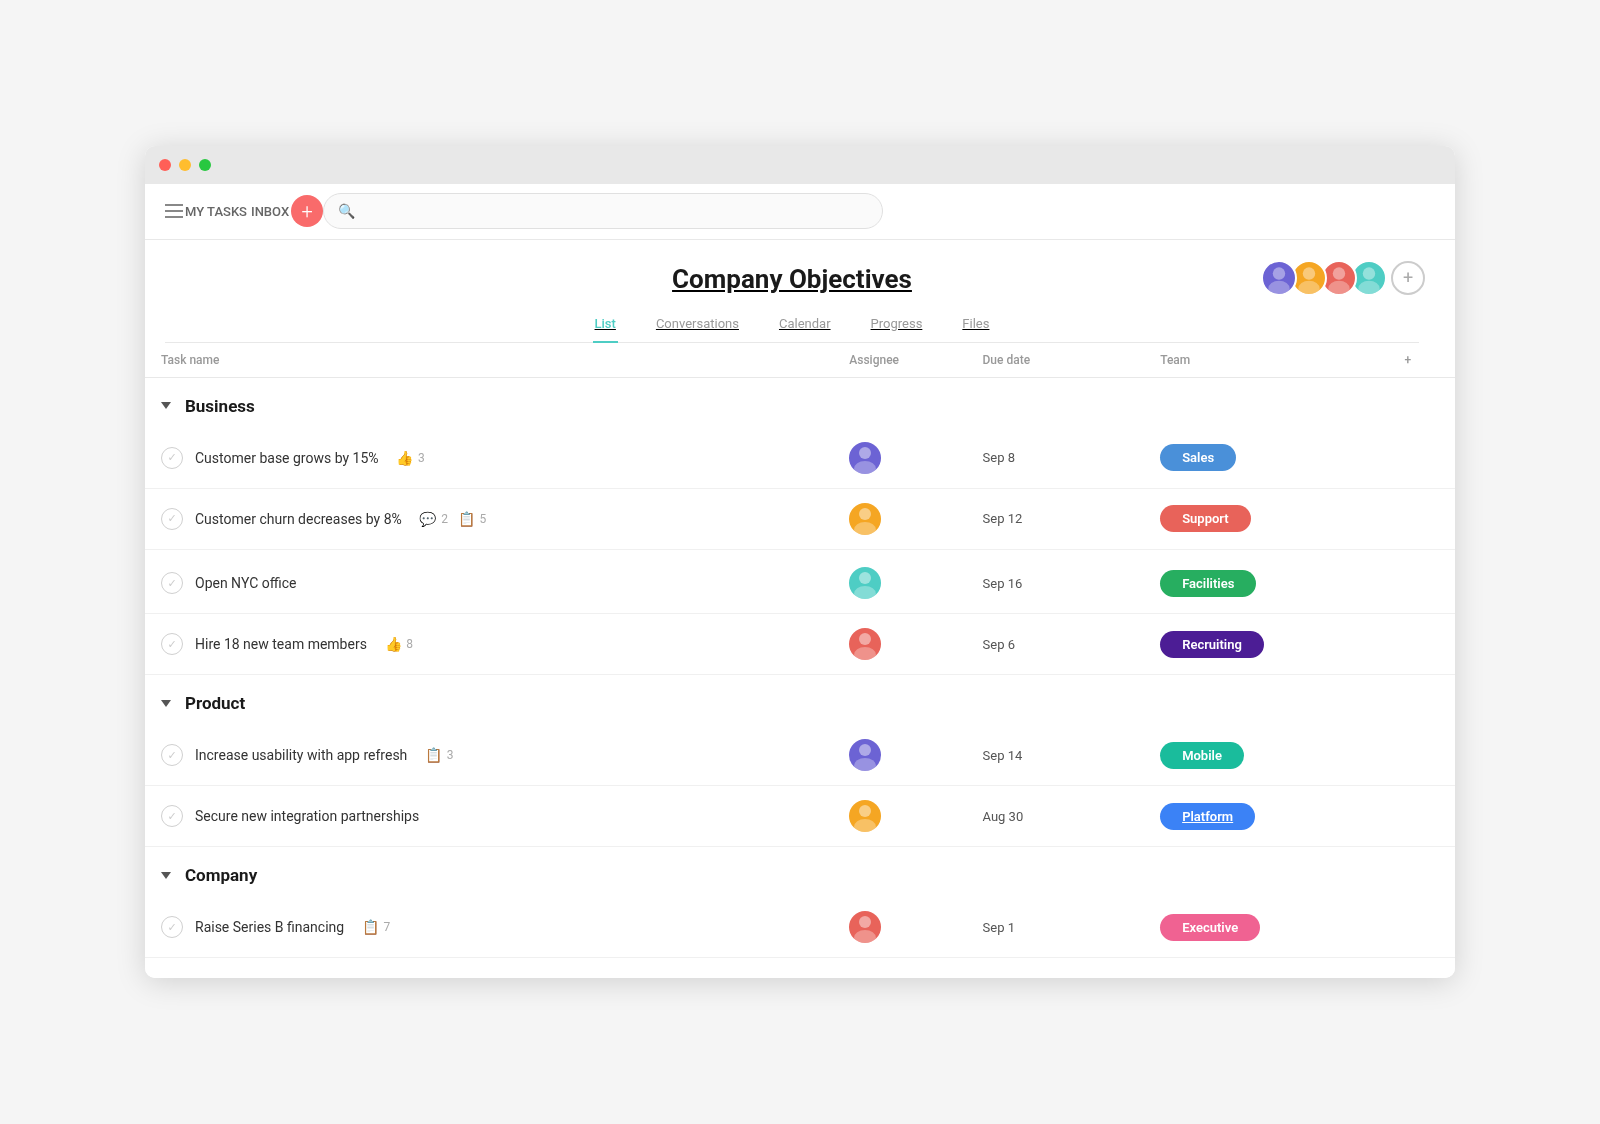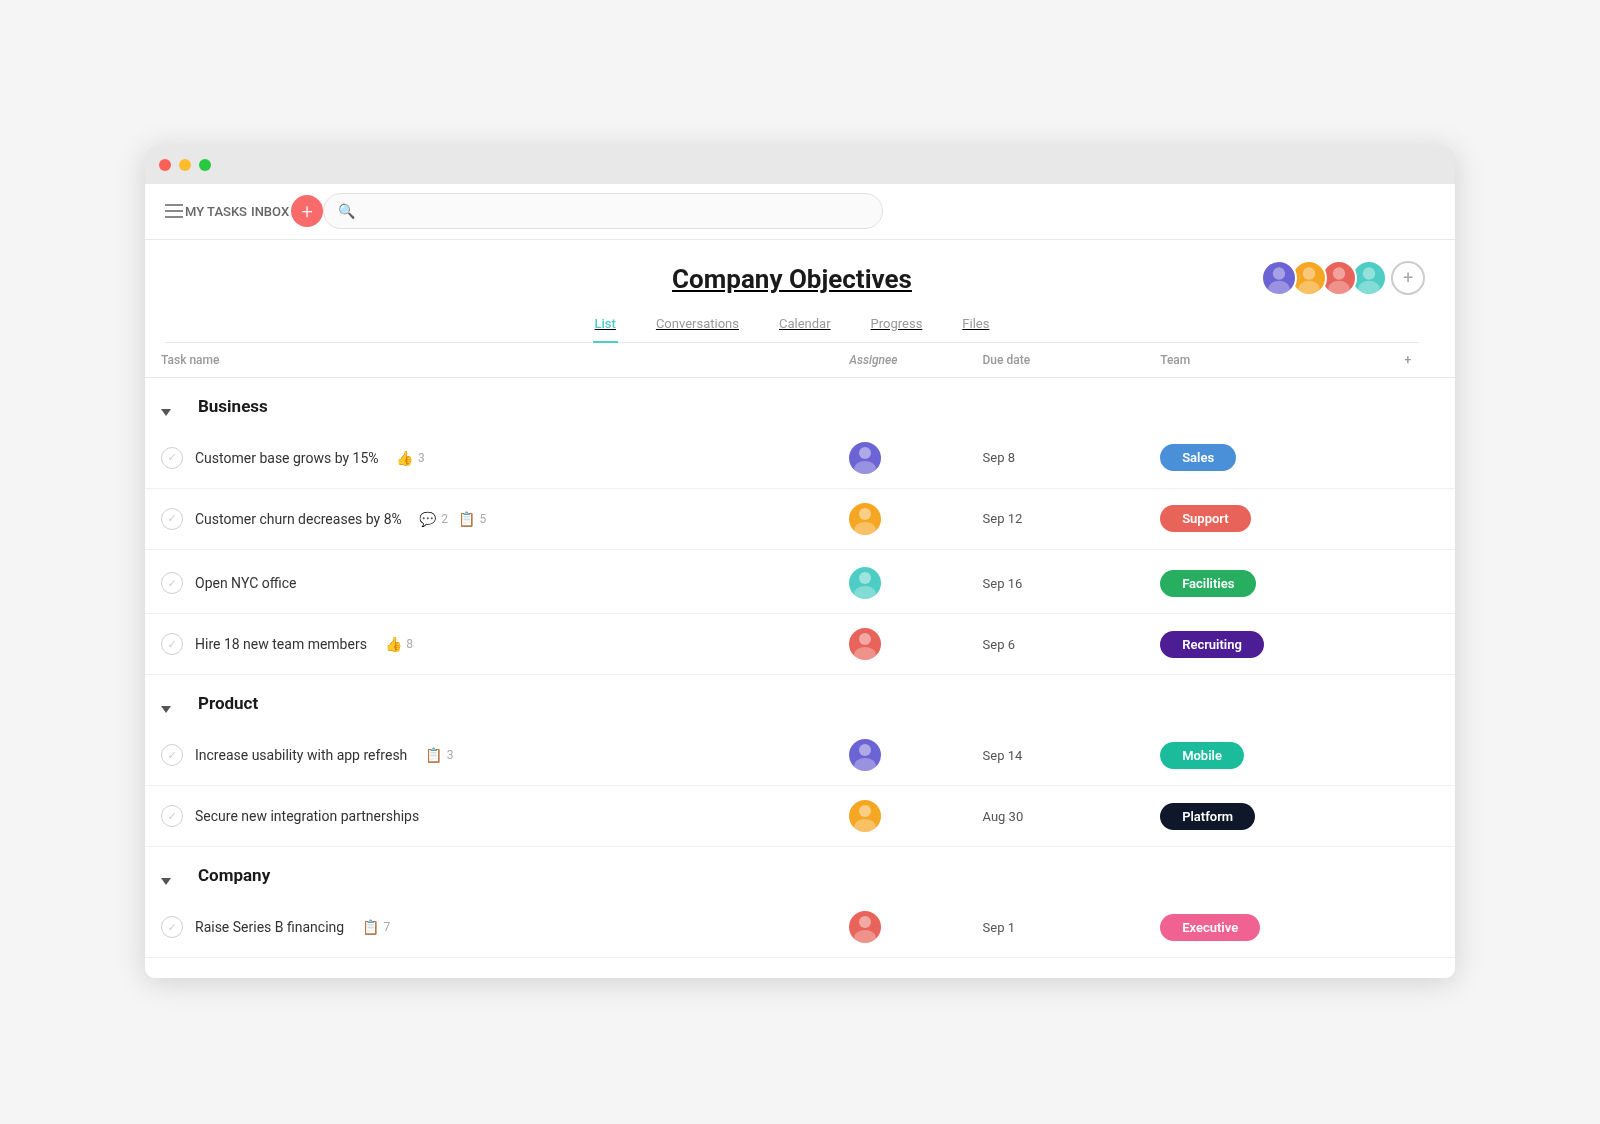--- a/index.html
+++ b/index.html
@@ -150,36 +150,36 @@
     }
     .task-table th {
       font-size: 12px;
       color: #999;
       font-weight: 500;
       text-align: left;
       padding: 10px 16px;
       margin-left: 12px;
     }
     .th-task { width: 620px; }
-    .th-assignee { width: 120px; font-style: italic; }
+    .th-assignee { width: 120px; }
     .th-duedate { width: 160px; }
     .th-team { width: 220px; }
     .th-add { width: 60px; text-align: center; }
 
     
     .section-row td {
       padding: 18px 16px 8px 16px;
       font-size: 17px;
       font-weight: 700;
       color: #1a1a1a;
     }
     .section-row td .section-header {
       display: flex;
-      align-items: flex-end;
-      gap: 27px;
+      align-items: center;
+      gap: 14px;
     }
     .chevron-down {
       width: 0; height: 0;
       border-left: 5px solid transparent;
       border-right: 5px solid transparent;
       border-top: 7px solid #555;
       display: inline-block;
     }
 
     
@@ -548,21 +548,21 @@
                     <ellipse cx="16" cy="27" rx="11" ry="8" fill="rgba(255,255,255,0.3)"></ellipse>
                   </svg>
           </div>
         </div>
       </td>
       <td>
         <div class="due-cell">Aug 30</div>
       </td>
       <td>
         <div class="team-cell">
-          <span class="team-badge" style="background:#0f172a;">Platform</span>
+          <span class="team-badge" style="background:#3b82f6;text-decoration:underline;">Platform</span>
         </div>
       </td>
       <td></td>
     </tr>
           <tr class="section-row">
     <td colspan="5">
       <div class="section-header">
         <div class="chevron-down"></div>
         <span>Company</span>
       </div>

